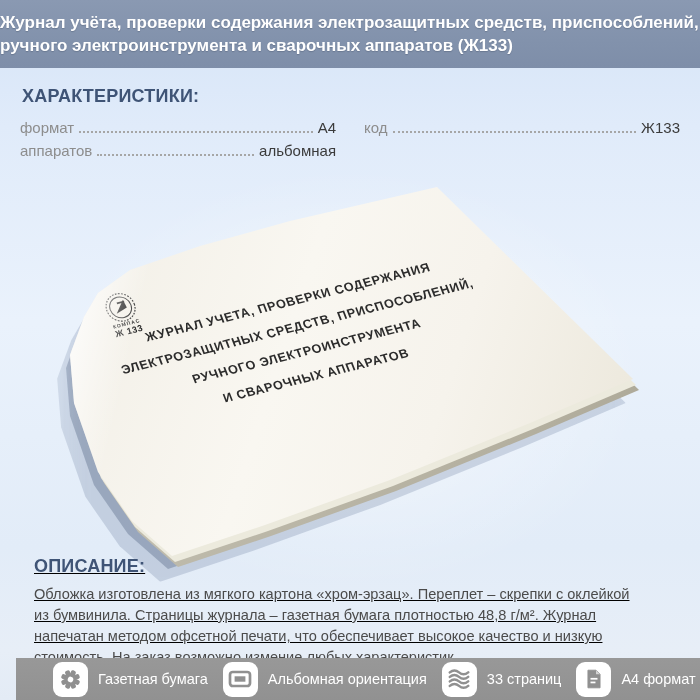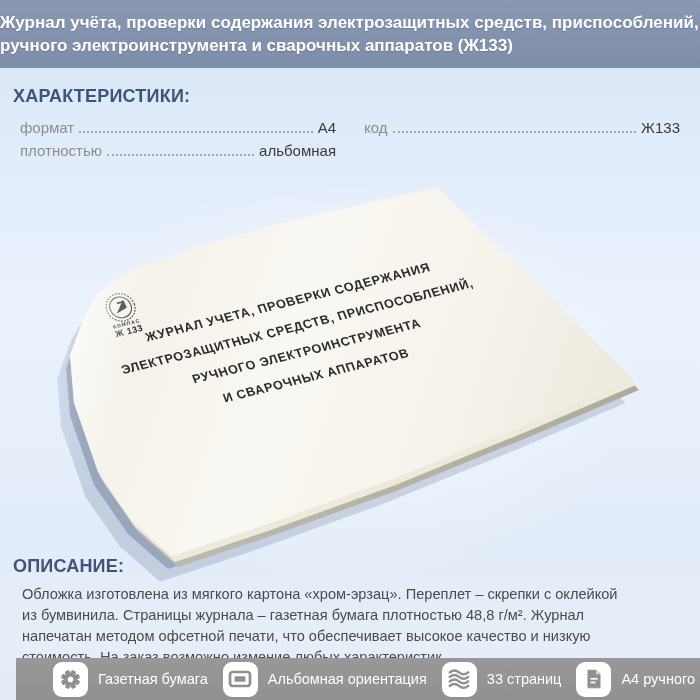--- a/index.html
+++ b/index.html
@@ -21,21 +21,21 @@
     display:flex;flex-direction:column;align-items:flex-start;justify-content:center;
   }
   .header .line{
     color:#ffffff;font-size:17px;font-weight:bold;line-height:23px;
     text-shadow:0 1px 1px rgba(40,50,70,.25);white-space:nowrap;
   }
   
   .chars{position:absolute;left:0;top:86px;width:700px;}
   .section-heading{
     color:#3f5476;font-size:18px;font-weight:bold;letter-spacing:.2px;
-    margin:0 0 7px 13px;
+    margin:0 0 7px 22px;
   }
   .spec-grid{display:grid;grid-template-columns:1fr 1fr;column-gap:28px;padding:0 20px;}
   .spec-row{display:flex;align-items:flex-end;height:23px;font-size:15px;}
   .spec-label{color:#8d8d8d;white-space:nowrap;line-height:19px;}
   .spec-dots{flex:1;border-bottom:2px dotted #a6a6a6;margin:0 5px 4px 5px;height:1px;}
   .spec-value{color:#3b3b3b;white-space:nowrap;line-height:19px;}
   
   .product{position:absolute;left:60px;top:175px;width:600px;height:420px;}
   .book-layer{
     position:absolute;inset:0;
@@ -58,21 +58,21 @@
     color:#2c2c2c;font-weight:bold;font-size:12.5px;line-height:26px;letter-spacing:.7px;
   }
   .cover-title .t-line{display:block;white-space:nowrap;}
   .cover-logo{
     position:absolute;left:30px;top:116px;width:66px;text-align:center;
     transform:rotate(-14deg) skewX(6deg);color:#2f2f2f;
   }
   .cover-logo .brand{display:block;font-size:5px;letter-spacing:1px;margin-top:-6px;font-weight:bold;}
   .cover-logo .code{display:block;font-size:9px;font-weight:bold;letter-spacing:.5px;transform:skewX(-4deg);}
   
-  .desc{position:absolute;left:0;top:556px;width:650px;}
+  .desc{position:absolute;left:12px;top:556px;width:650px;text-decoration:underline;}
   .desc p{
     margin:0 14px 0 22px;color:#4b4b4b;font-size:14.6px;line-height:21px;text-align:left;
   }
   
   .footer{
     position:absolute;left:16px;top:658px;width:700px;height:42px;
     background:linear-gradient(180deg,#989898 0%,#919191 100%);
     display:flex;align-items:center;padding-left:37px;column-gap:15px;
   }
   .f-item{display:flex;align-items:center;column-gap:10px;}
@@ -95,21 +95,21 @@
   <div class="chars">
     <div class="section-heading">ХАРАКТЕРИСТИКИ:</div>
     <div class="spec-grid">
       <div>
         <div class="spec-row">
           <span class="spec-label">формат</span>
           <span class="spec-dots"></span>
           <span class="spec-value">А4</span>
         </div>
         <div class="spec-row">
-          <span class="spec-label">плотностью</span>
+          <span class="spec-label">аппаратов</span>
           <span class="spec-dots"></span>
           <span class="spec-value">альбомная</span>
         </div>
       </div>
       <div>
         <div class="spec-row">
           <span class="spec-label">код</span>
           <span class="spec-dots"></span>
           <span class="spec-value">Ж133</span>
         </div>
@@ -191,17 +191,17 @@
 
     <div class="f-item">
       <span class="f-icon">
         <svg viewBox="0 0 24 24" width="22" height="22" xmlns="http://www.w3.org/2000/svg">
           <path d="M5.4 2.4 h8.8 l4.4 4.4 v14.8 h-13.2 z" fill="#909090" stroke="#909090" stroke-width="1" stroke-linejoin="round"></path>
           <path d="M14.2 2.4 l4.4 4.4 h-4.4 z" fill="#d4d4d4"></path>
           <rect x="8.2" y="10.8" width="7.6" height="1.9" fill="#ffffff"></rect>
           <rect x="8.2" y="14.8" width="5.4" height="1.9" fill="#ffffff"></rect>
         </svg>
       </span>
-      <span class="f-label">А4 ручного</span>
+      <span class="f-label">А4 формат</span>
     </div>
 
   </div>
 </div>
 
 </body></html>

